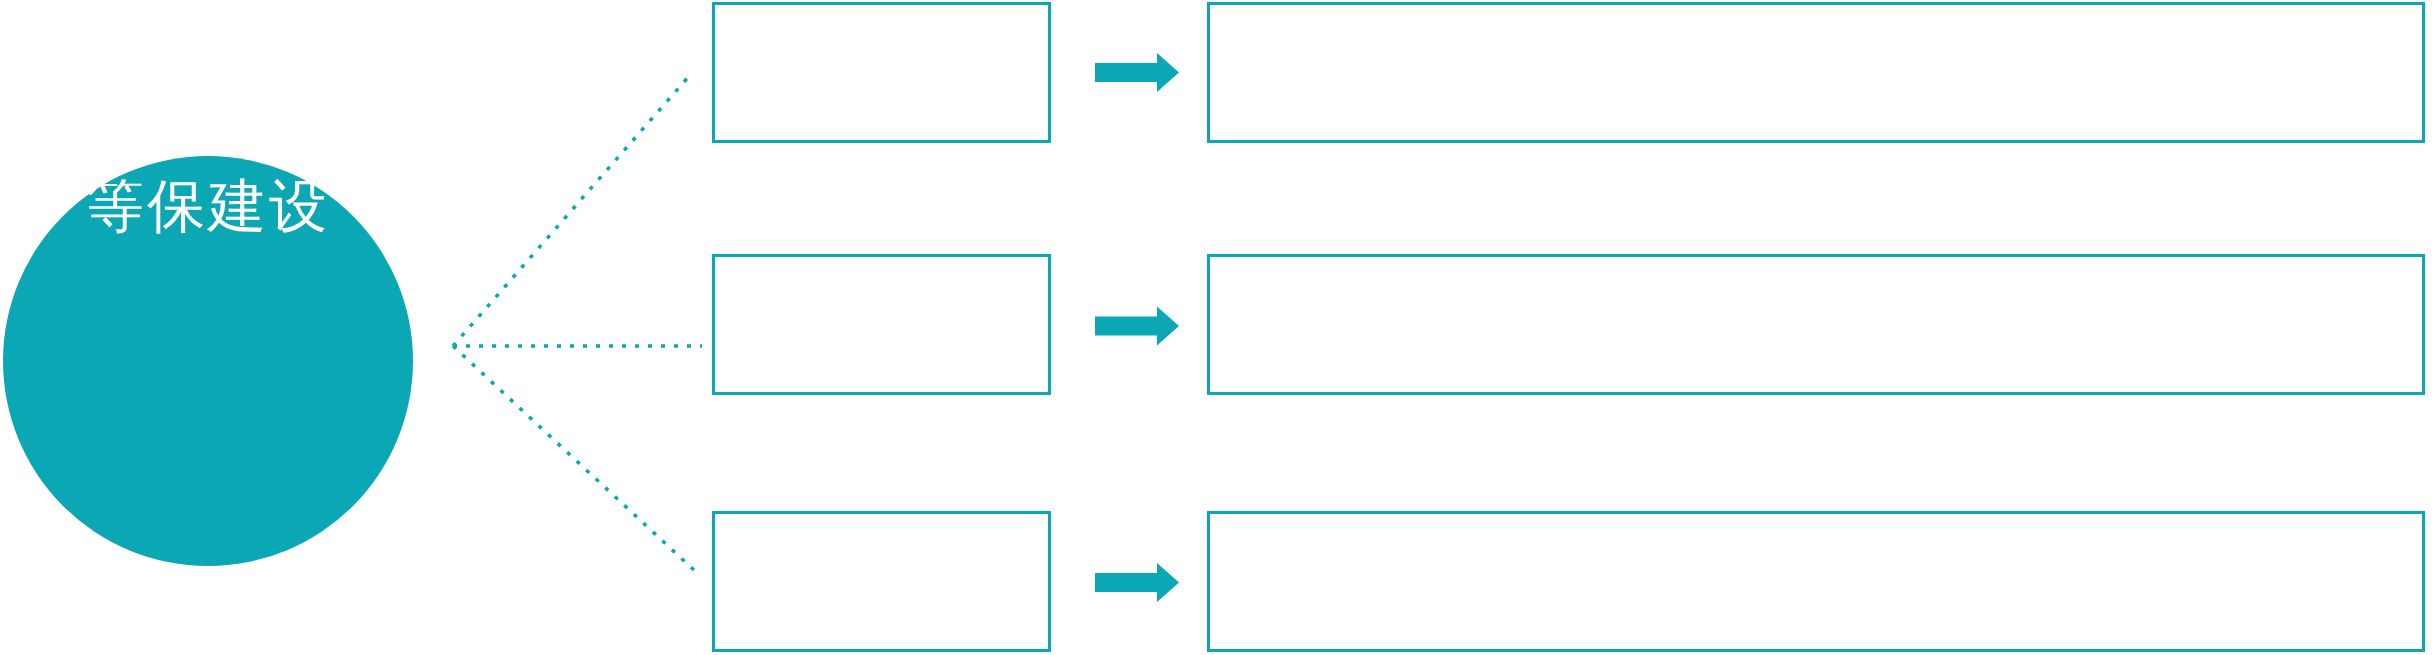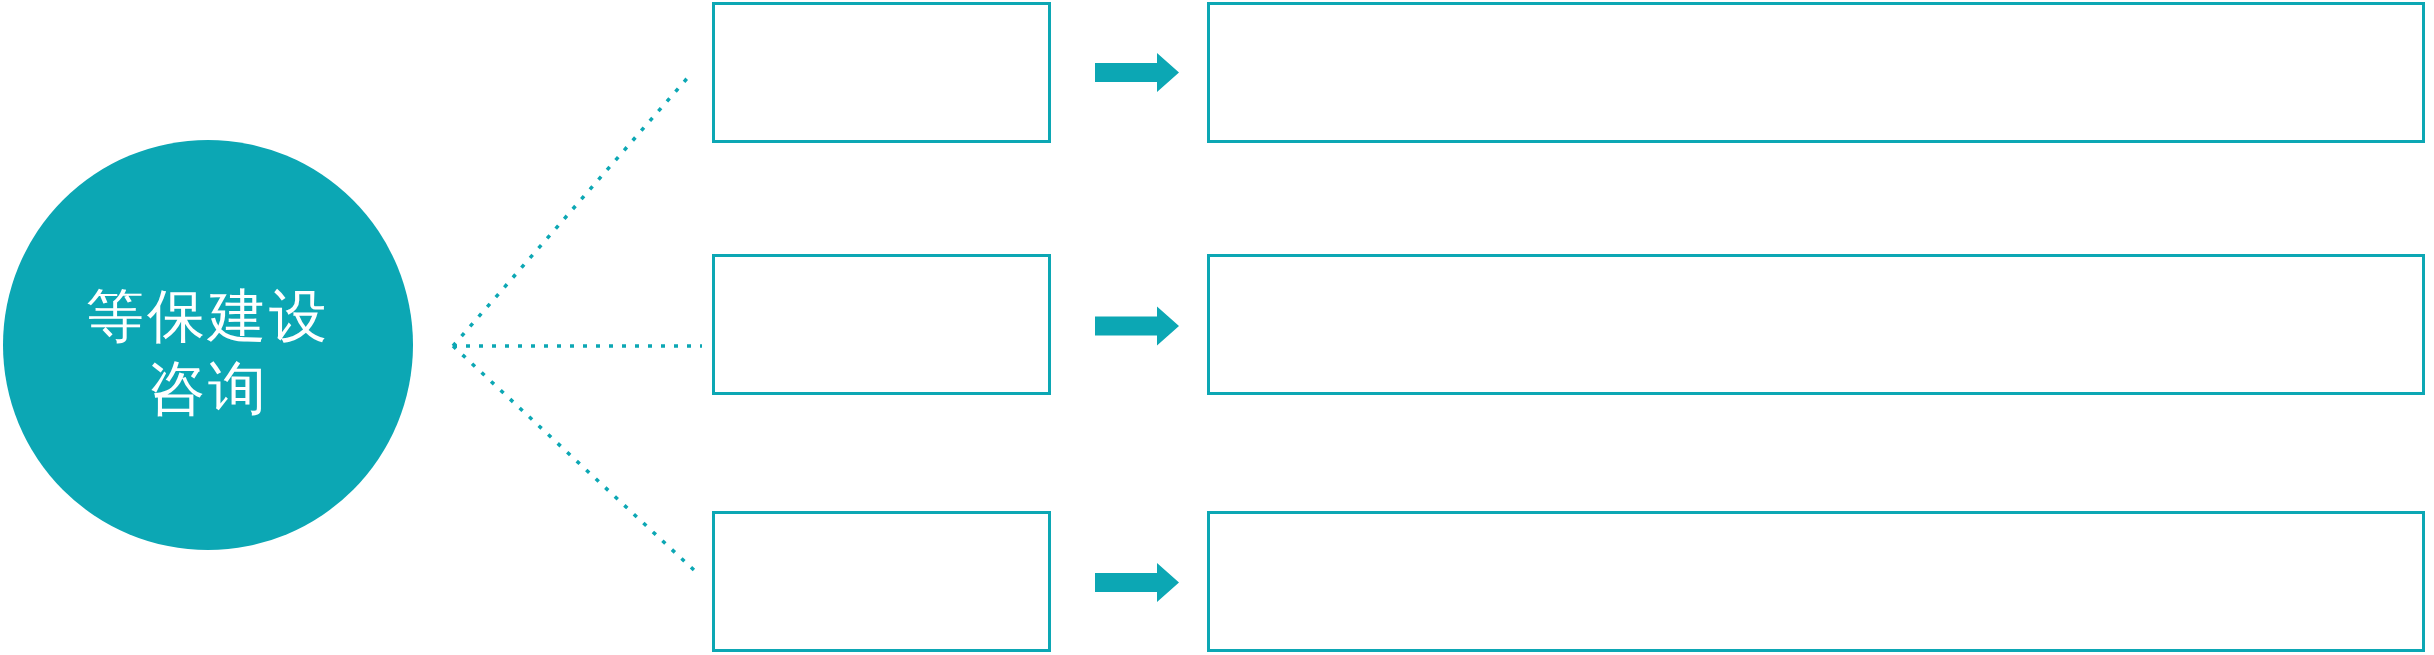--- a/index.html
+++ b/index.html
@@ -14,26 +14,26 @@
     font-family: "DejaVu Sans", "Liberation Sans", sans-serif;
   }
   .overlay {
     position: absolute;
     left: 0; top: 0;
     width: 2434px; height: 655px;
     display: block;
   }
   .topic-circle {
     position: absolute;
-    left: 3px; top: 140px;
+    left: 3px; top: 156px;
     width: 410px; height: 410px;
     border-radius: 50%;
     background: var(--teal);
     display: flex;
-    align-items: center;
+    align-items: flex-start;
     justify-content: center;
     text-align: center;
   }
   .topic-circle-label {
     color: var(--circle-text);
     font-size: 58px;
     line-height: 1.25;
     font-weight: 300;
     letter-spacing: 3px;
     margin-top: 14px;
@@ -74,21 +74,20 @@
     <line class="dotted-line" x1="453" y1="346" x2="696" y2="572"></line>
 
     <polygon class="block-arrow" points="1095,63 1157,63 1157,53 1179,72.5 1157,92 1157,82 1095,82"></polygon>
     <polygon class="block-arrow" points="1095,316.5 1157,316.5 1157,306.5 1179,326 1157,345.5 1157,335.5 1095,335.5"></polygon>
     <polygon class="block-arrow" points="1095,573 1157,573 1157,563 1179,582.5 1157,602 1157,592 1095,592"></polygon>
   </svg>
 
   <div class="topic-circle">
     <div class="topic-circle-label">
       <span>等保建设</span><br>
-      <span>咨询</span>
     </div>
   </div>
 
   <div class="box small-box row-1">
     <span></span>
   </div>
   <div class="box big-box row-1">
     <span></span>
   </div>
 

